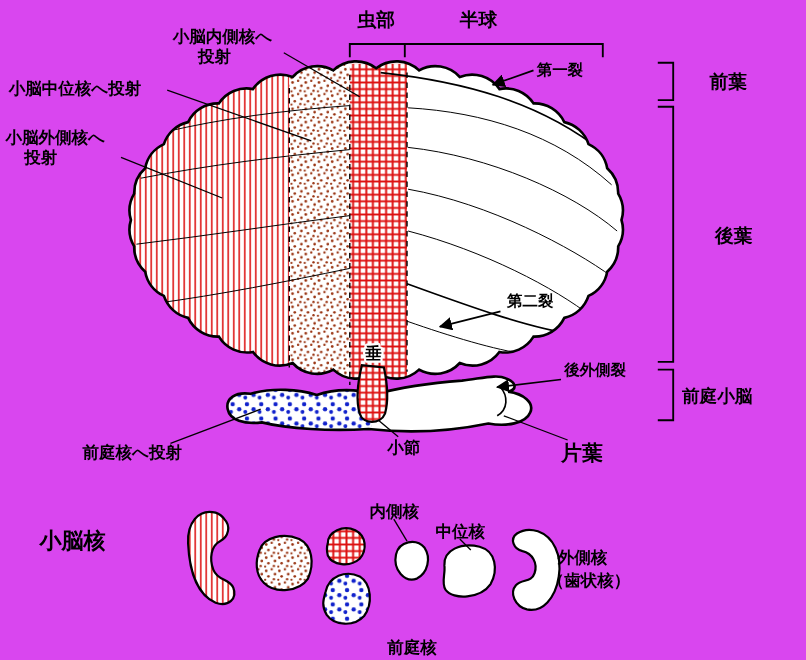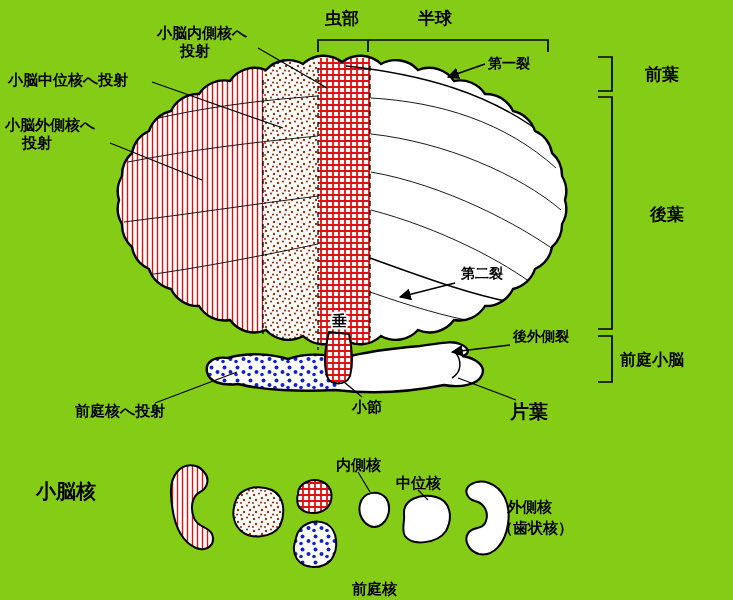--- a/index.html
+++ b/index.html
@@ -1,16 +1,16 @@
 <!DOCTYPE html>
 <html><head>
 <meta charset="utf-8">
 <style>
   html,body{margin:0;padding:0;background:#ffffff;}
-  .stage{position:relative;width:733px;height:600px;background:#84cc16;overflow:hidden;
+  .stage{position:relative;width:733px;height:600px;background:#d946ef;overflow:hidden;
          font-family:"DejaVu Sans",sans-serif;text-align:right;}
   svg text{font-family:"DejaVu Sans","Liberation Sans",sans-serif;fill:#000;font-weight:bold;}.f14{font-size:14px}.f15{font-size:15px}.f16{font-size:16px}
   .f17{font-size:17px}.f19{font-size:19px}.f20{font-size:20px}
   .halo{paint-order:stroke;stroke:#ffffff;stroke-width:4px;stroke-linejoin:round;}
   .leader{stroke:#000;stroke-width:1.2;fill:none;}
   .arrowline{stroke:#000;stroke-width:1.6;fill:none;}
   .outline{fill:none;stroke:#000;stroke-width:2.4;}
   .thin{fill:none;stroke:#000;stroke-width:0.9;}
   .fissure{fill:none;stroke:#000;stroke-width:1.5;}
   .dashline{fill:none;stroke:#000;stroke-width:1.3;stroke-dasharray:5 4;}

